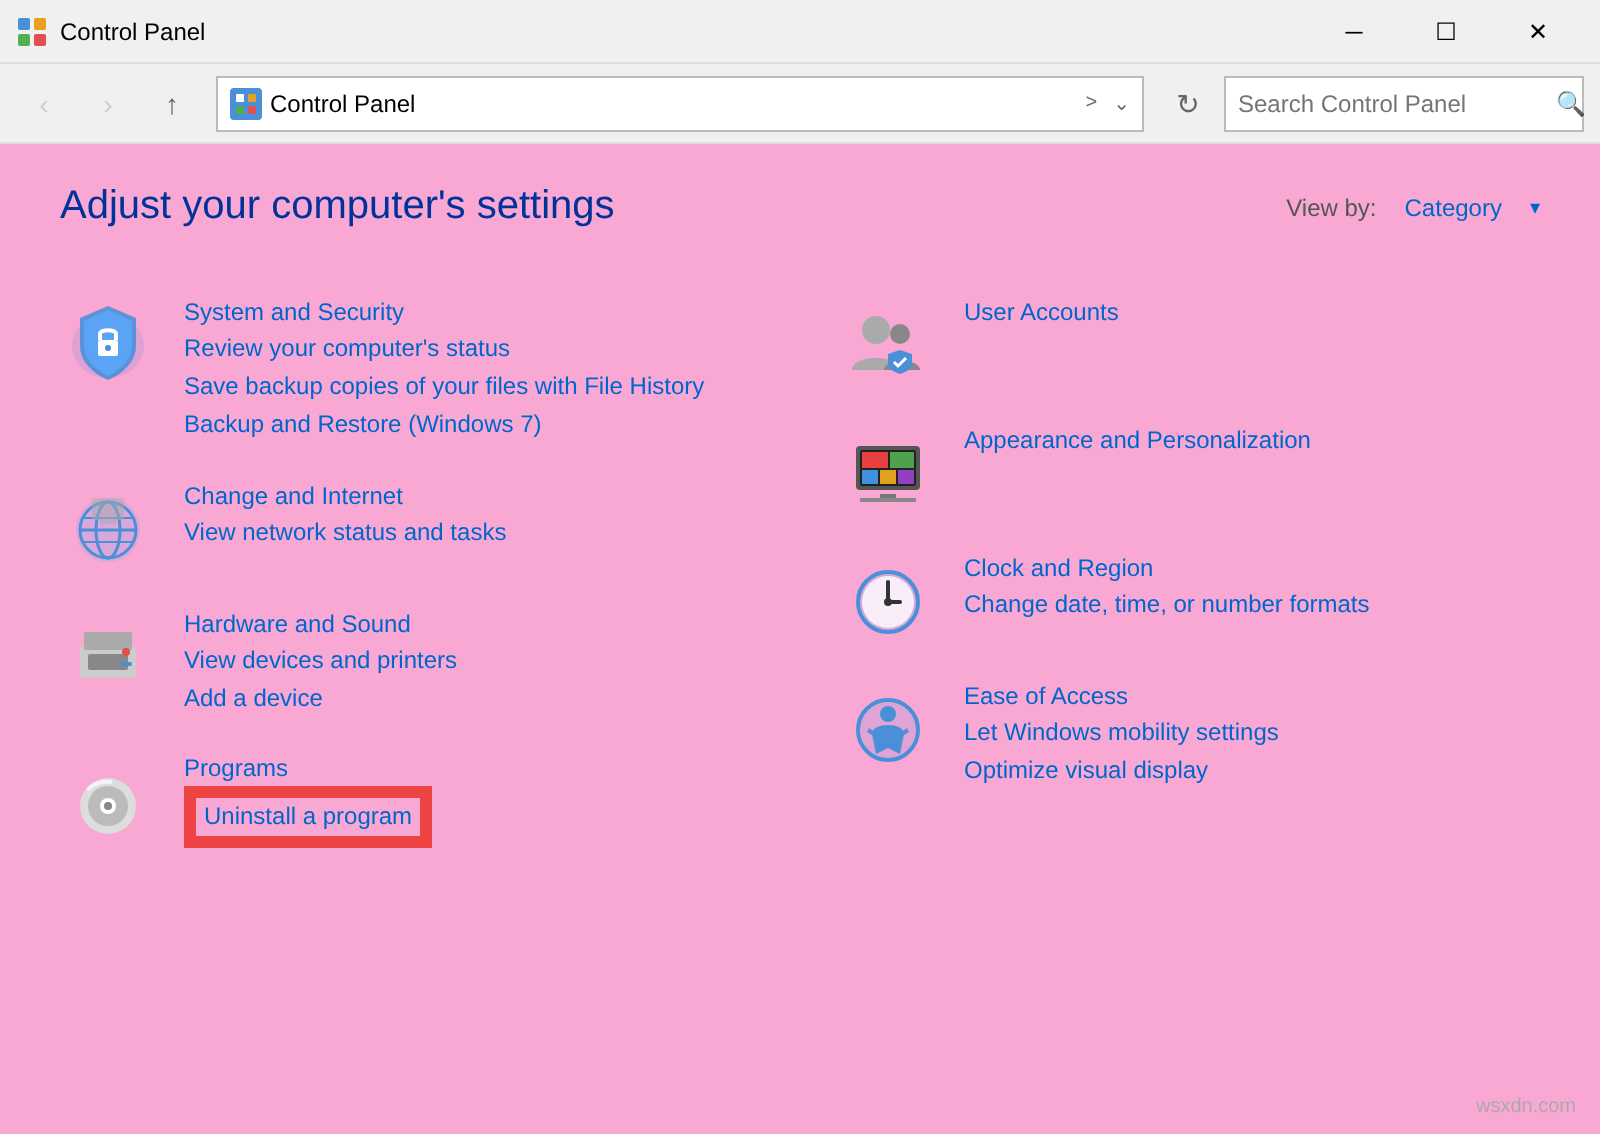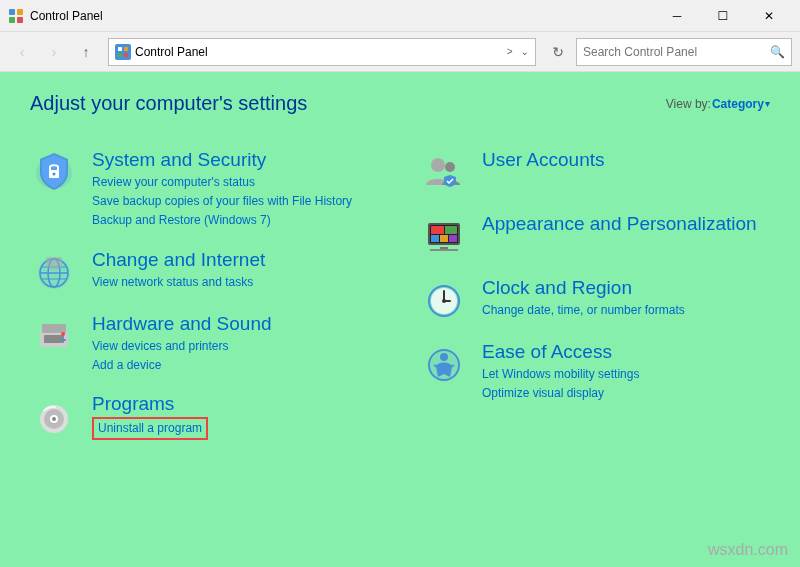--- a/index.html
+++ b/index.html
@@ -116,21 +116,21 @@
       display: flex;
       align-items: center;
       justify-content: center;
       border: none;
       background: transparent;
       cursor: pointer;
       color: #666;
       font-size: 14px;
     }
     .search-bar {
-      width: 216px;
+      width: 180px;
       height: 28px;
       background: white;
       border: 1px solid #bbb;
       display: flex;
       align-items: center;
       padding: 0 6px;
       gap: 4px;
     }
     .search-input {
       border: none;
@@ -139,51 +139,50 @@
       font-size: 12px;
       background: transparent;
     }
     .search-icon {
       color: #666;
       font-size: 12px;
     }
 
     
     .main-content {
-      background: #86efac;
+      background: #f9a8d4;
       height: calc(567px - 32px - 40px);
       padding: 20px 30px;
       overflow: hidden;
     }
 
     .page-header {
       display: flex;
       justify-content: space-between;
       align-items: center;
       margin-bottom: 24px;
     }
     .page-title {
       font-size: 20px;
       color: #003399;
       font-weight: 300;
     }
     .view-by {
       display: flex;
       align-items: center;
-      gap: 1px;
+      gap: 14px;
       font-size: 12px;
       color: #555;
     }
     .view-by-label {
       color: #555;
     }
     .view-by-value {
       color: #0066cc;
       cursor: pointer;
-      font-weight: bold;
     }
     .view-by-chevron {
       color: #0066cc;
       font-size: 10px;
     }
 
     
     .categories-grid {
       display: grid;
       grid-template-columns: 1fr 1fr;
@@ -206,48 +205,48 @@
       align-items: center;
       justify-content: center;
     }
 
     
     .category-info {
       flex: 1;
       padding-top: 2px;
     }
     .category-title {
-      font-size: 19px;
+      font-size: 12px;
       color: #0066cc;
       cursor: pointer;
       font-weight: 400;
       margin-bottom: 2px;
     }
 
     .category-link {
       font-size: 12px;
       color: #0066cc;
       cursor: pointer;
       display: block;
       line-height: 1.6;
     }
 
     .category-link.highlighted {
       display: inline-block;
-      border: 2px solid #ef4444;
+      border: 6px solid #ef4444;
       padding: 0px 4px;
       color: #0066cc;
     }
 
     
     .watermark {
       position: fixed;
       bottom: 8px;
       right: 12px;
-      font-size: 16px;
+      font-size: 10px;
       color: #aaa;
     }
   </style>
 </head>
 <body>
 
 <div class="title-bar">
   <div class="title-bar-icon">
     
     <svg width="16" height="16" viewBox="0 0 16 16">

